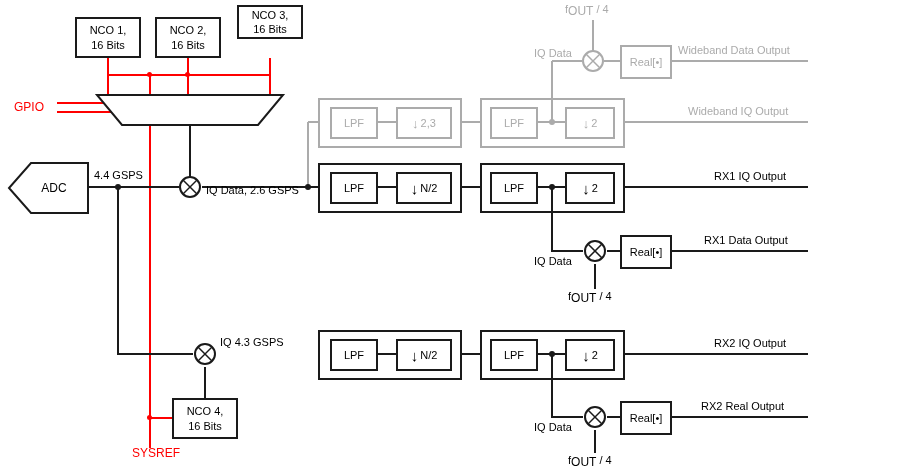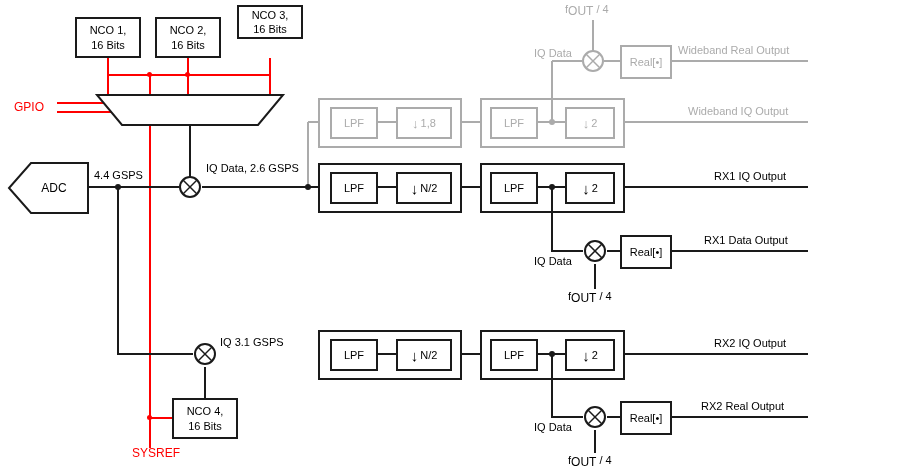--- a/index.html
+++ b/index.html
@@ -131,21 +131,21 @@
     <line x1="5" y1="5" x2="19" y2="19" stroke="#1a1a1a" stroke-width="1.5"></line>
     <line x1="19" y1="5" x2="5" y2="19" stroke="#1a1a1a" stroke-width="1.5"></line>
   </svg>
 
   <div class="group gray-el" style="left:318px;top:98px;width:144px;height:50px"></div>
   <div class="cbox gray-el" style="left:330px;top:107px;width:48px;height:32px">
     <span>LPF</span>
   </div>
   <div class="cbox decbox gray-el" style="left:396px;top:107px;width:56px;height:32px">
     <span class="darr thin">↓</span>
-    <span>1,8</span>
+    <span>2,3</span>
   </div>
   <div class="group gray-el" style="left:480px;top:98px;width:145px;height:50px"></div>
   <div class="cbox gray-el" style="left:490px;top:107px;width:48px;height:32px">
     <span>LPF</span>
   </div>
   <div class="cbox decbox gray-el" style="left:565px;top:107px;width:50px;height:32px">
     <span class="darr thin">↓</span>
     <span>2</span>
   </div>
   <div class="cbox gray-el" style="left:620px;top:45px;width:52px;height:34px">
@@ -198,38 +198,38 @@
   <div class="dot" style="left:549px;top:184px"></div>
   <div class="dot" style="left:549px;top:351px"></div>
   <div class="dot gray" style="left:549px;top:119px"></div>
   <div class="dot red" style="left:147px;top:72px"></div>
   <div class="dot red" style="left:185px;top:72px"></div>
   <div class="dot red" style="left:147px;top:415px"></div>
 
   <div class="label red-text" style="left:14px;top:100px">GPIO</div>
   <div class="label red-text" style="left:132px;top:446px">SYSREF</div>
   <div class="label" style="left:94px;top:169px">4.4 GSPS</div>
-  <div class="label" style="left:206px;top:162px">IQ Data, 2.6 GSPS</div>
-  <div class="label" style="left:220px;top:336px">IQ 3.1 GSPS</div>
+  <div class="label" style="left:206px;top:184px">IQ Data, 2.6 GSPS</div>
+  <div class="label" style="left:220px;top:336px">IQ 4.3 GSPS</div>
 
   <div class="label gray-text" style="left:534px;top:47px">IQ Data</div>
   <div class="label gray-text" style="left:565px;top:3px">
     <span>f</span><sub>OUT</sub><span> / 4</span>
   </div>
 
   <div class="label" style="left:534px;top:255px">IQ Data</div>
   <div class="label" style="left:568px;top:290px">
     <span>f</span><sub>OUT</sub><span> / 4</span>
   </div>
 
   <div class="label" style="left:534px;top:421px">IQ Data</div>
   <div class="label" style="left:568px;top:454px">
     <span>f</span><sub>OUT</sub><span> / 4</span>
   </div>
 
-  <div class="label gray-text" style="left:678px;top:44px">Wideband Real Output</div>
+  <div class="label gray-text" style="left:678px;top:44px">Wideband Data Output</div>
   <div class="label gray-text" style="left:688px;top:105px">Wideband IQ Output</div>
   <div class="label" style="left:714px;top:170px">RX1 IQ Output</div>
   <div class="label" style="left:704px;top:234px">RX1 Data Output</div>
   <div class="label" style="left:714px;top:337px">RX2 IQ Output</div>
   <div class="label" style="left:701px;top:400px">RX2 Real Output</div>
 
 </div>
 
 </body></html>

